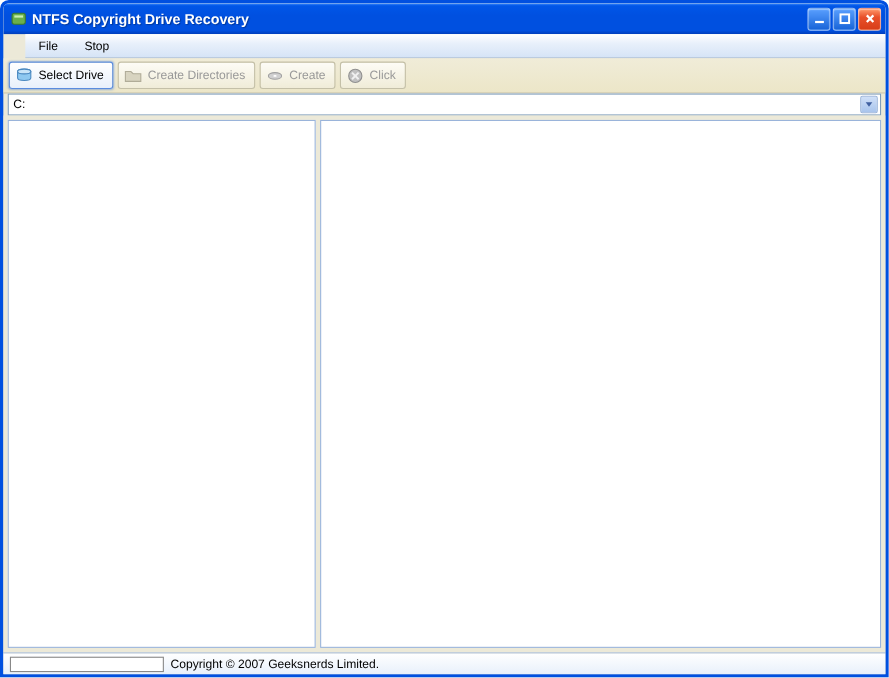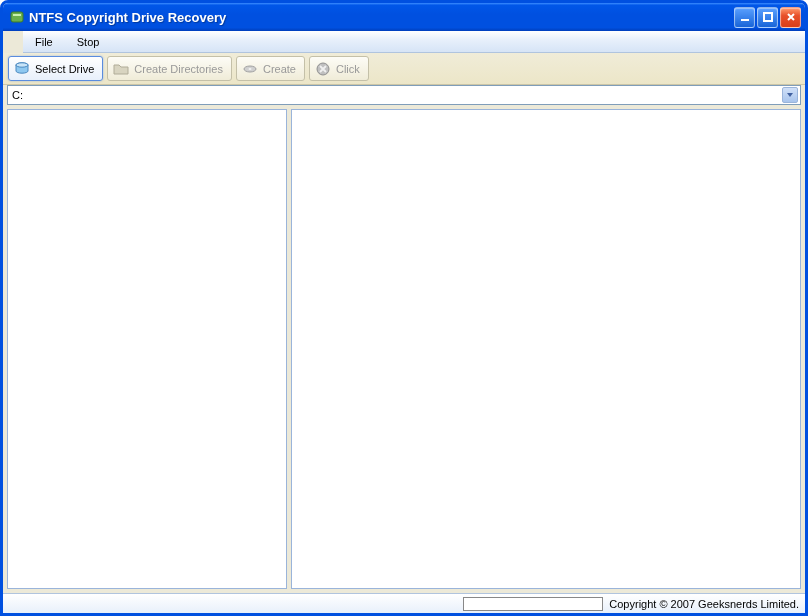--- a/index.html
+++ b/index.html
@@ -144,21 +144,21 @@
     border: 1px solid #9ab4da;
   }
   .pane.left { width: 280px; }
   .pane.right { flex: 1; }
   .statusbar {
     height: 20px;
     background: linear-gradient(to bottom, #ffffff, #e8f0fb);
     border-top: 1px solid #b0c4de;
     display: flex;
     align-items: center;
-    justify-content: flex-end;
+    justify-content: flex-start;
     padding: 0 6px;
     gap: 6px;
     flex-shrink: 0;
     color: #000;
   }
   .progress {
     width: 140px; height: 14px;
     border: 1px solid #888;
     background: #fff;
   }

